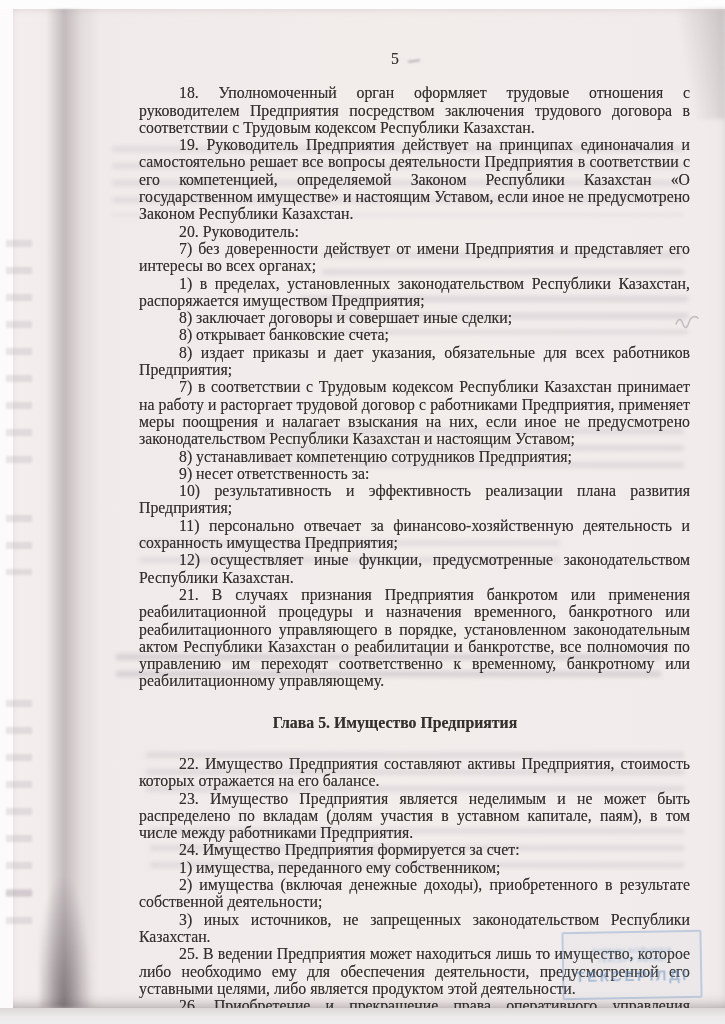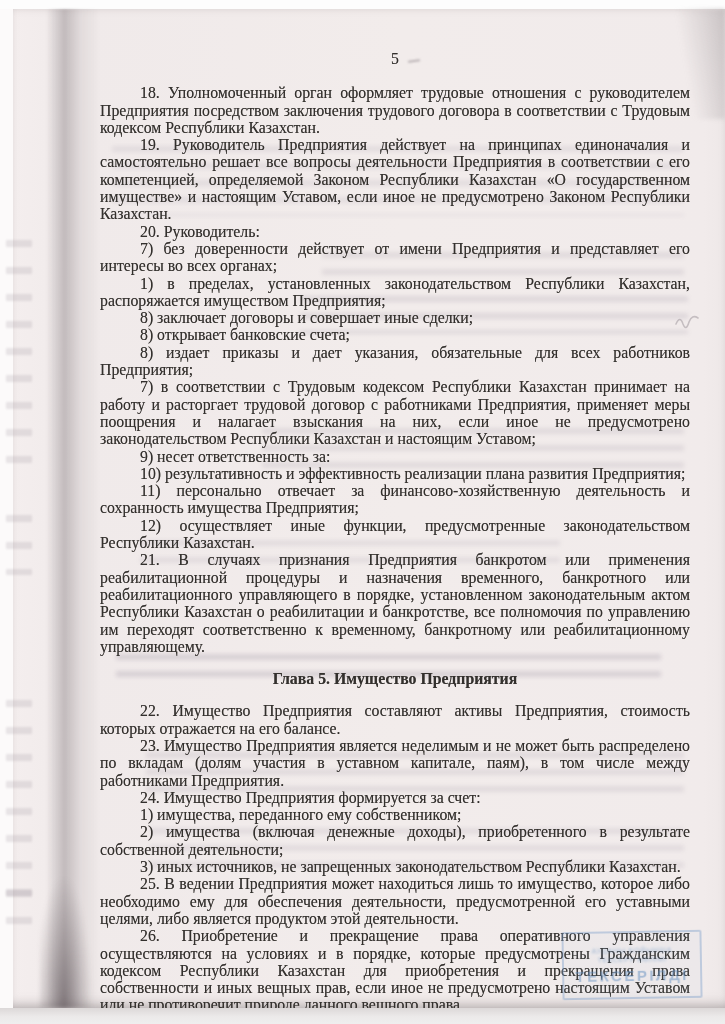--- a/index.html
+++ b/index.html
@@ -26,22 +26,22 @@
   .corner-tr{position:absolute;right:0;top:9px;width:72px;height:110px;
     background:linear-gradient(260deg,rgba(150,143,146,.42),rgba(150,143,146,0) 55%);
     filter:blur(2px);}
   
   .text-column{
     position:absolute;left:100px;top:50px;width:590px;
     font-size:15.8px;line-height:17.3px;color:#33302d;text-align:justify;
     text-shadow:0 0 .4px rgba(51,48,45,.55);
   }
   .page-number{text-align:center;text-indent:0;margin-bottom:17px;}
-  .para{text-indent:40px;}
-  .para.heading{font-weight:bold;text-align:center;text-indent:0;margin:15px 0;}
+  .para{text-indent:40px;margin-left:39px;}
+  .para.heading{font-weight:bold;text-align:center;text-indent:0;margin:24px 0;}
   
   .ghost{position:absolute;filter:blur(2px);
     background:repeating-linear-gradient(180deg,
       rgba(143,133,152,.55) 0px,rgba(143,133,152,.55) 6px,
       rgba(143,133,152,0) 6px,rgba(143,133,152,0) 17px);}
   .g1{left:112px;top:146px;width:572px;height:70px;opacity:.26;}
   .g2{left:322px;top:252px;width:362px;height:30px;opacity:.30;}
   .g3{left:300px;top:296px;width:388px;height:38px;opacity:.34;}
   .g4{left:262px;top:428px;width:422px;height:46px;opacity:.30;}
   .g5{left:140px;top:540px;width:420px;height:30px;opacity:.25;}
@@ -109,20 +109,21 @@
     <div id="paragraphs">
         <div class="para">18. Уполномоченный орган оформляет трудовые отношения с руководителем Предприятия посредством заключения трудового договора в соответствии с Трудовым кодексом Республики Казахстан.</div>
         <div class="para">19. Руководитель Предприятия действует на принципах единоначалия и самостоятельно решает все вопросы деятельности Предприятия в соответствии с его компетенцией, определяемой Законом Республики Казахстан «О государственном имуществе» и настоящим Уставом, если иное не предусмотрено Законом Республики Казахстан.</div>
         <div class="para">20. Руководитель:</div>
         <div class="para">7) без доверенности действует от имени Предприятия и представляет его интересы во всех органах;</div>
         <div class="para">1) в пределах, установленных законодательством Республики Казахстан, распоряжается имуществом Предприятия;</div>
         <div class="para">8) заключает договоры и совершает иные сделки;</div>
         <div class="para">8) открывает банковские счета;</div>
         <div class="para">8) издает приказы и дает указания, обязательные для всех работников Предприятия;</div>
         <div class="para">7) в соответствии с Трудовым кодексом Республики Казахстан принимает на работу и расторгает трудовой договор с работниками Предприятия, применяет меры поощрения и налагает взыскания на них, если иное не предусмотрено законодательством Республики Казахстан и настоящим Уставом;</div>
+        <div class="para">8) устанавливает компетенцию сотрудников Предприятия;</div>
         <div class="para">9) несет ответственность за:</div>
         <div class="para">10) результативность и эффективность реализации плана развития Предприятия;</div>
         <div class="para">11) персонально отвечает за финансово-хозяйственную деятельность и сохранность имущества Предприятия;</div>
         <div class="para">12) осуществляет иные функции, предусмотренные законодательством Республики Казахстан.</div>
         <div class="para">21. В случаях признания Предприятия банкротом или применения реабилитационной процедуры и назначения временного, банкротного или реабилитационного управляющего в порядке, установленном законодательным актом Республики Казахстан о реабилитации и банкротстве, все полномочия по управлению им переходят соответственно к временному, банкротному или реабилитационному управляющему.</div>
         <div class="para heading">Глава 5. Имущество Предприятия</div>
         <div class="para">22. Имущество Предприятия составляют активы Предприятия, стоимость которых отражается на его балансе.</div>
         <div class="para">23. Имущество Предприятия является неделимым и не может быть распределено по вкладам (долям участия в уставном капитале, паям), в том числе между работниками Предприятия.</div>
         <div class="para">24. Имущество Предприятия формируется за счет:</div>
         <div class="para">1) имущества, переданного ему собственником;</div>

